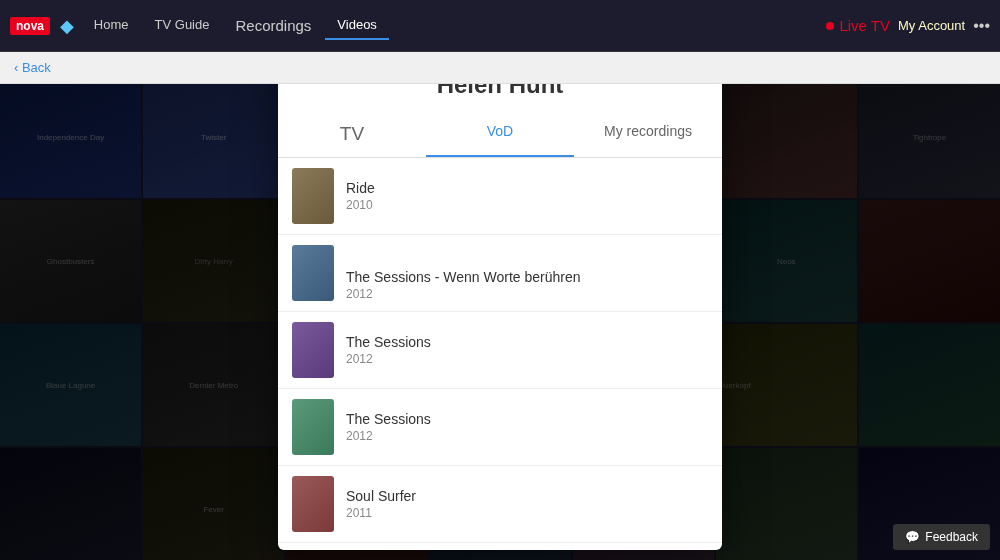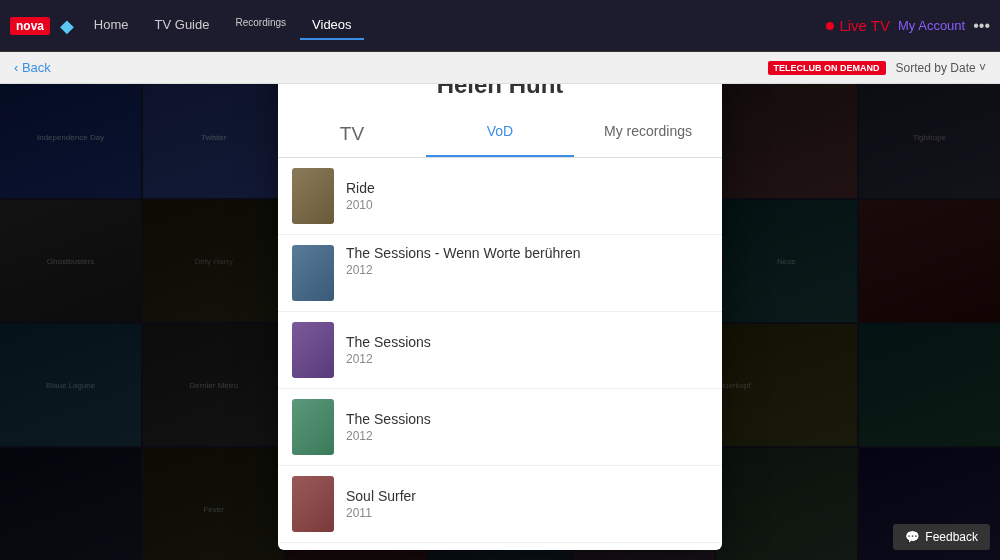--- a/index.html
+++ b/index.html
@@ -14,39 +14,33 @@
   </style>
 </head>
 <body>
 
 <div style="display:flex;align-items:center;background:#1c1c2e;height:52px;padding:0 10px;gap:8px;border-bottom:1px solid #333;position:relative;z-index:20;">
   <div style="background:#e8001e;color:white;font-weight:bold;font-size:12px;padding:2px 6px;border-radius:2px;margin-right:2px;">nova</div>
   <div style="color:#5bc8f5;font-size:18px;">◆</div>
   <div style="display:flex;gap:2px;flex:1;">
     <div style="color:#ccc;font-size:13px;padding:6px 12px;cursor:pointer;">Home</div>
     <div style="color:#ccc;font-size:13px;padding:6px 12px;cursor:pointer;">TV Guide</div>
-    <div style="color:#ccc;font-size:10px;padding:6px 12px;cursor:pointer;">Recordings</div>
+    <div style="color:#ccc;font-size:15px;padding:6px 12px;cursor:pointer;">Recordings</div>
     <div style="color:white;font-size:13px;padding:6px 12px;cursor:pointer;border-bottom:2px solid #3a8ee6;">Videos</div>
   </div>
   <div style="display:flex;align-items:center;gap:5px;color:#e8001e;font-size:15px;cursor:pointer;">
     <div style="width:8px;height:8px;background:#e8001e;border-radius:50%;"></div>
     <span>Live TV</span>
   </div>
-  <div style="color:#8b5cf6;font-size:13px;cursor:pointer;">My Account</div>
+  <div style="color:#fef9c3;font-size:13px;cursor:pointer;">My Account</div>
   <div style="color:#ccc;font-size:16px;cursor:pointer;">•••</div>
 </div>
 
 <div style="display:flex;justify-content:space-between;align-items:center;padding:5px 14px;background:#f0f0f0;border-bottom:1px solid #ddd;height:32px;position:relative;z-index:20;">
   <div style="color:#3a8ee6;font-size:13px;cursor:pointer;">‹ Back</div>
-  <div style="display:flex;align-items:center;gap:10px;">
-    <div style="display:flex;align-items:center;gap:3px;background:#e8001e;color:white;font-size:9px;font-weight:bold;padding:2px 6px;border-radius:2px;">
-      <span>TELECLUB ON DEMAND</span>
-    </div>
-    <div style="color:#555;font-size:12px;cursor:pointer;">Sorted by Date ˅</div>
-  </div>
 </div>
 
 <div style="position:absolute;top:76px;left:0;right:0;bottom:0;display:grid;grid-template-columns:repeat(7,1fr);grid-auto-rows:122px;gap:2px;overflow:hidden;z-index:1;">
   <div style="background:linear-gradient(160deg,#0a1a4a,#1a2a6a);display:flex;align-items:center;justify-content:center;overflow:hidden;">
       <span style="color:rgba(255,255,255,0.5);font-size:8px;text-align:center;padding:2px;">Independence Day</span>
     </div>
   <div style="background:linear-gradient(160deg,#1a2a5a,#2a3a7a);display:flex;align-items:center;justify-content:center;overflow:hidden;">
       <span style="color:rgba(255,255,255,0.5);font-size:8px;text-align:center;padding:2px;">Twister</span>
     </div>
   <div style="background:linear-gradient(160deg,#2a1a0a,#3a2a1a);display:flex;align-items:center;justify-content:center;overflow:hidden;">
@@ -153,21 +147,21 @@
   <div style="overflow-y:auto;flex:1;">
 
     <div style="display:flex;align-items:center;padding:10px 14px;border-bottom:1px solid #eee;cursor:pointer;gap:12px;">
       <div style="width:42px;height:56px;border-radius:3px;background:linear-gradient(135deg,#8a7a5a,#6a5a3a);flex-shrink:0;"></div>
       <div>
         <div style="font-size:14px;color:#333;">Ride</div>
         <div style="font-size:12px;color:#888;margin-top:2px;">2010</div>
       </div>
     </div>
 
-    <div style="display:flex;align-items:flex-start;padding:10px 14px;border-bottom:1px solid #eee;cursor:pointer;gap:12px;">
+    <div style="display:flex;align-items:flex-end;padding:10px 14px;border-bottom:1px solid #eee;cursor:pointer;gap:12px;">
       <div style="width:42px;height:56px;border-radius:3px;background:linear-gradient(135deg,#5a7a9a,#3a5a7a);flex-shrink:0;"></div>
       <div>
         <div style="font-size:14px;color:#333;">The Sessions - Wenn Worte berühren</div>
         <div style="font-size:12px;color:#888;margin-top:2px;">2012</div>
       </div>
     </div>
 
     <div style="display:flex;align-items:center;padding:10px 14px;border-bottom:1px solid #eee;cursor:pointer;gap:12px;">
       <div style="width:42px;height:56px;border-radius:3px;background:linear-gradient(135deg,#7a5a9a,#5a3a7a);flex-shrink:0;"></div>
       <div>

